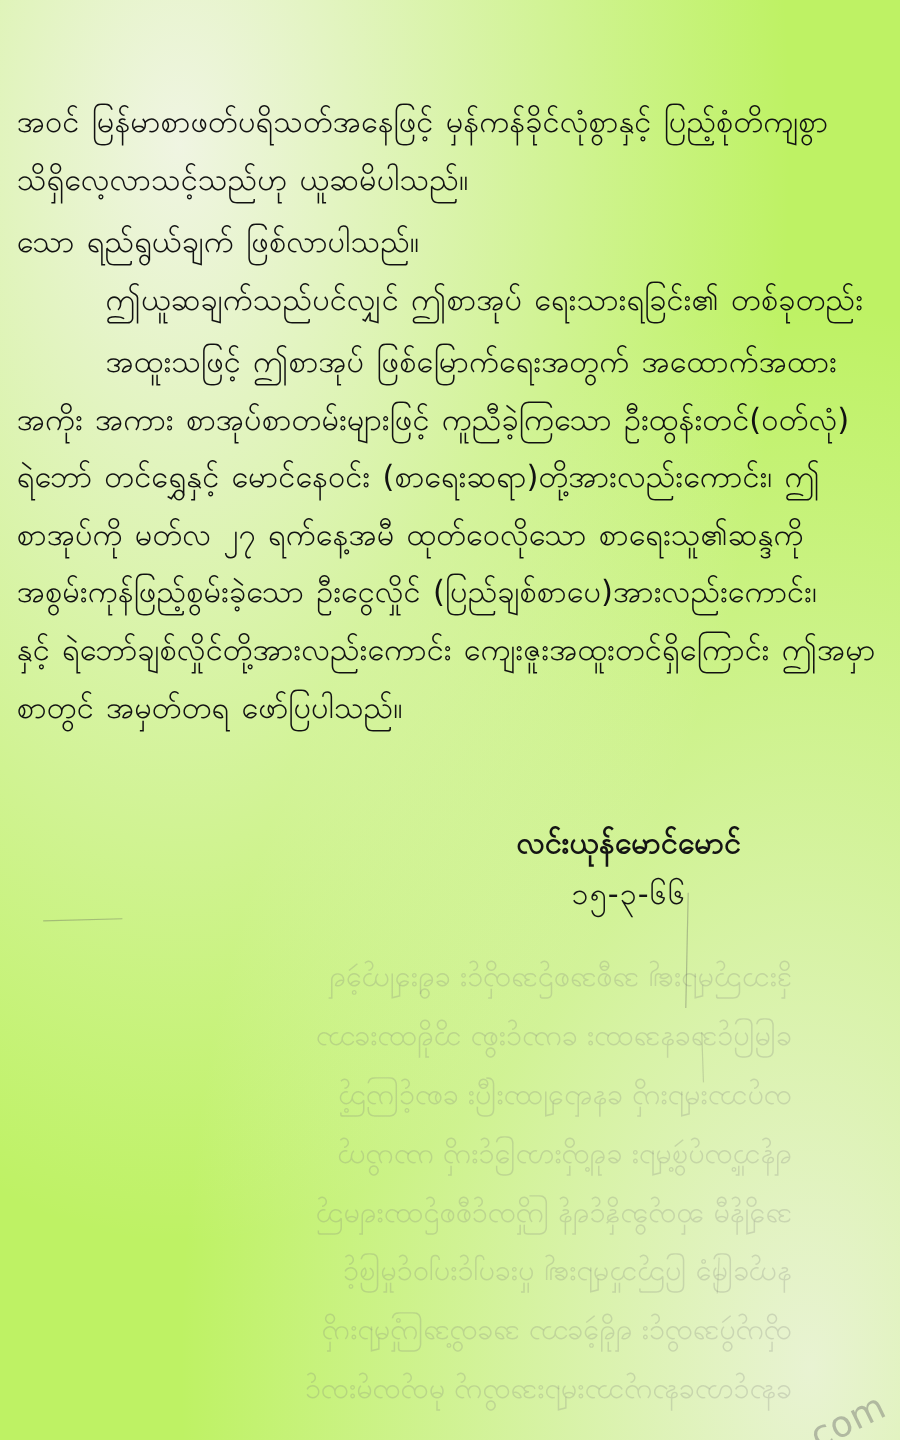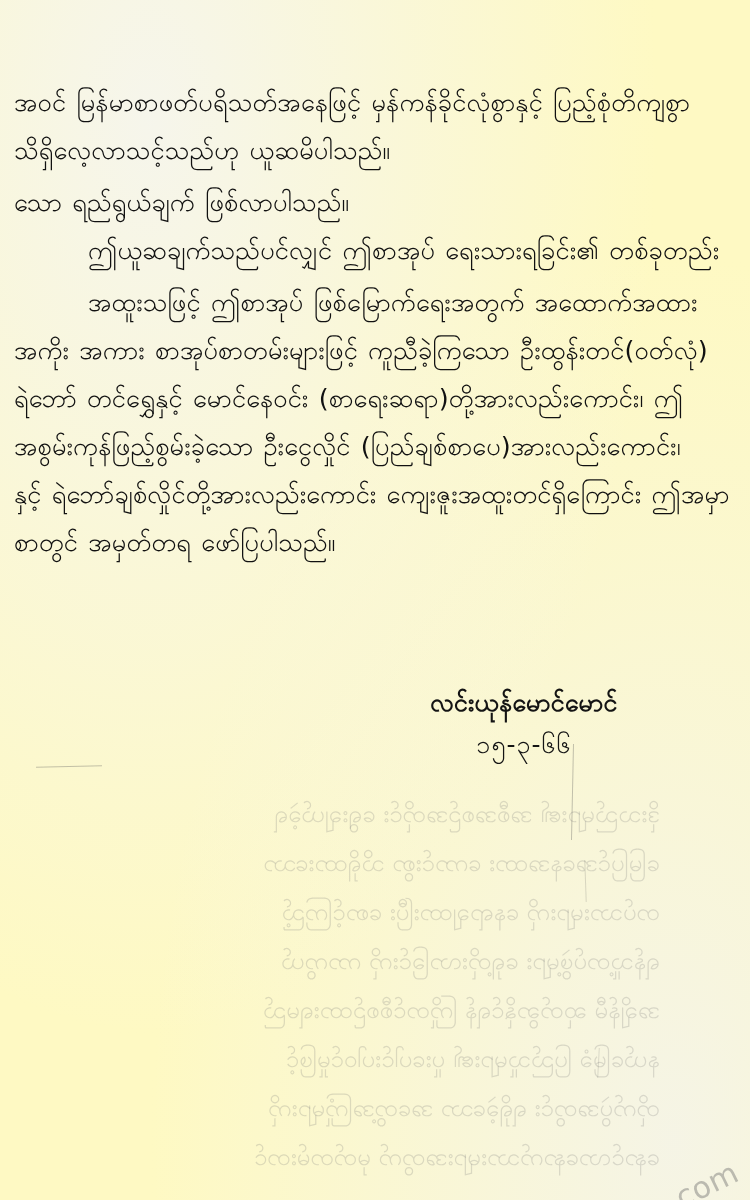--- a/index.html
+++ b/index.html
@@ -10,21 +10,21 @@
     width: 750px;
     height: 1200px;
     background: #ffffff;
     font-family: "DejaVu Sans", sans-serif;
     overflow: hidden;
   }
   .page {
     position: relative;
     width: 750px;
     height: 1200px;
-    background: #fef9c3;
+    background: #bef264;
     overflow: hidden;
   }
   
   .paper-tint {
     position: absolute;
     inset: 0;
     background:
       radial-gradient(ellipse at 20% 10%, rgba(245,245,240,0.9) 0%, rgba(255,255,255,0) 60%),
       radial-gradient(ellipse at 90% 95%, rgba(243,243,238,0.8) 0%, rgba(255,255,255,0) 55%);
     pointer-events: none;
@@ -128,20 +128,21 @@
     <p class="para">
       <span class="linebreak">သော ရည်ရွယ်ချက် ဖြစ်လာပါသည်။</span>
       <span class="linebreak" style="text-indent:74px">ဤယူဆချက်သည်ပင်လျှင် ဤစာအုပ် ရေးသားရခြင်း၏ တစ်ခုတည်း</span>
     </p>
 
 
     <p class="para">
       <span class="linebreak" style="text-indent:74px">အထူးသဖြင့် ဤစာအုပ် ဖြစ်မြောက်ရေးအတွက် အထောက်အထား</span>
       <span class="linebreak">အကိုး အကား စာအုပ်စာတမ်းများဖြင့် ကူညီခဲ့ကြသော ဦးထွန်းတင်(ဝတ်လုံ)</span>
       <span class="linebreak">ရဲဘော် တင်ရွှေနှင့် မောင်နေဝင်း (စာရေးဆရာ)တို့အားလည်းကောင်း၊ ဤ</span>
+      <span class="linebreak">စာအုပ်ကို မတ်လ ၂၇ ရက်နေ့အမီ ထုတ်ဝေလိုသော စာရေးသူ၏ဆန္ဒကို</span>
       <span class="linebreak">အစွမ်းကုန်ဖြည့်စွမ်းခဲ့သော ဦးငွေလှိုင် (ပြည်ချစ်စာပေ)အားလည်းကောင်း၊</span>
       <span class="linebreak">နှင့် ရဲဘော်ချစ်လှိုင်တို့အားလည်းကောင်း ကျေးဇူးအထူးတင်ရှိကြောင်း ဤအမှာ</span>
       <span class="linebreak">စာတွင် အမှတ်တရ ဖော်ပြပါသည်။</span>
     </p>
 
   </div>
 
   <div class="signature">
     <div class="sig-name">လင်းယုန်မောင်မောင်</div>
     <div class="sig-date">၁၅-၃-၆၆</div>

